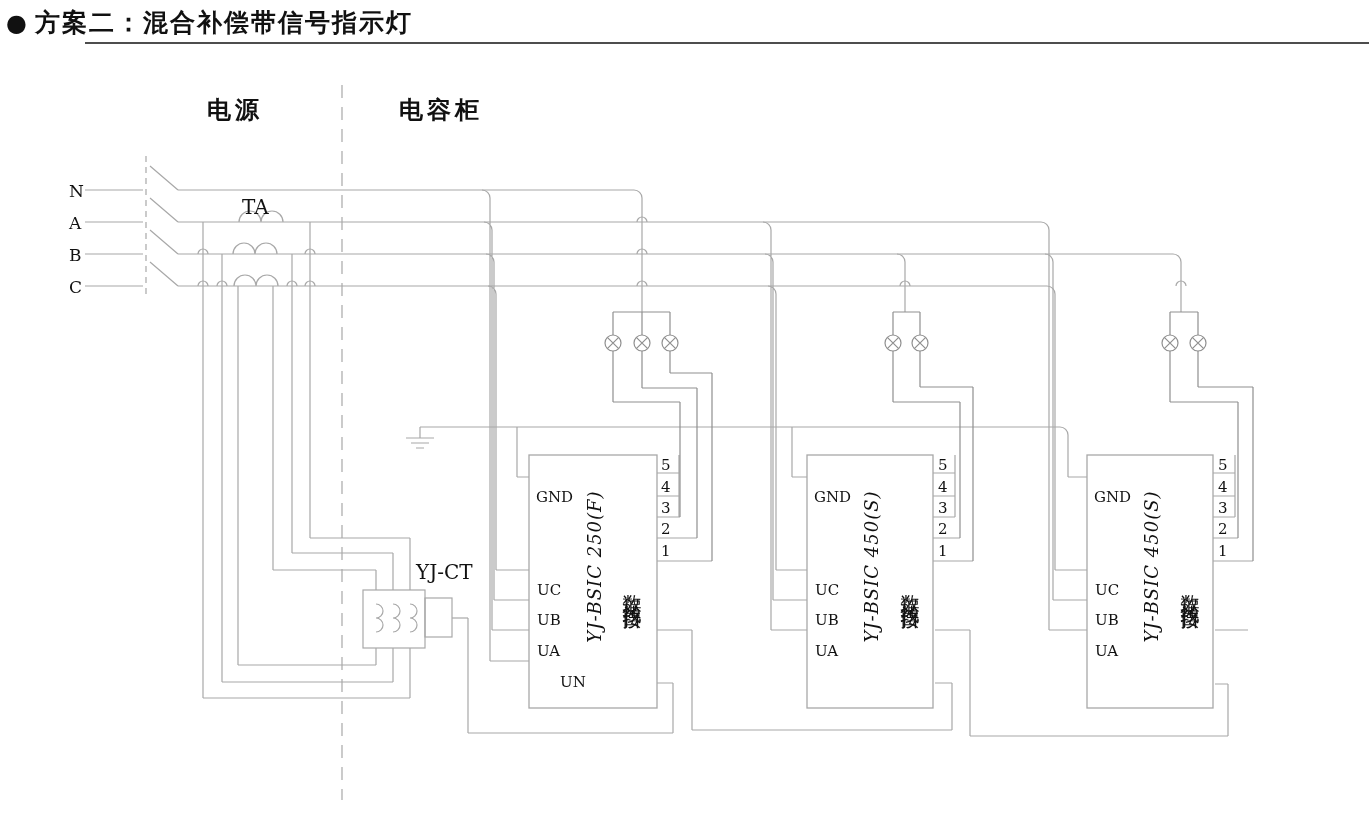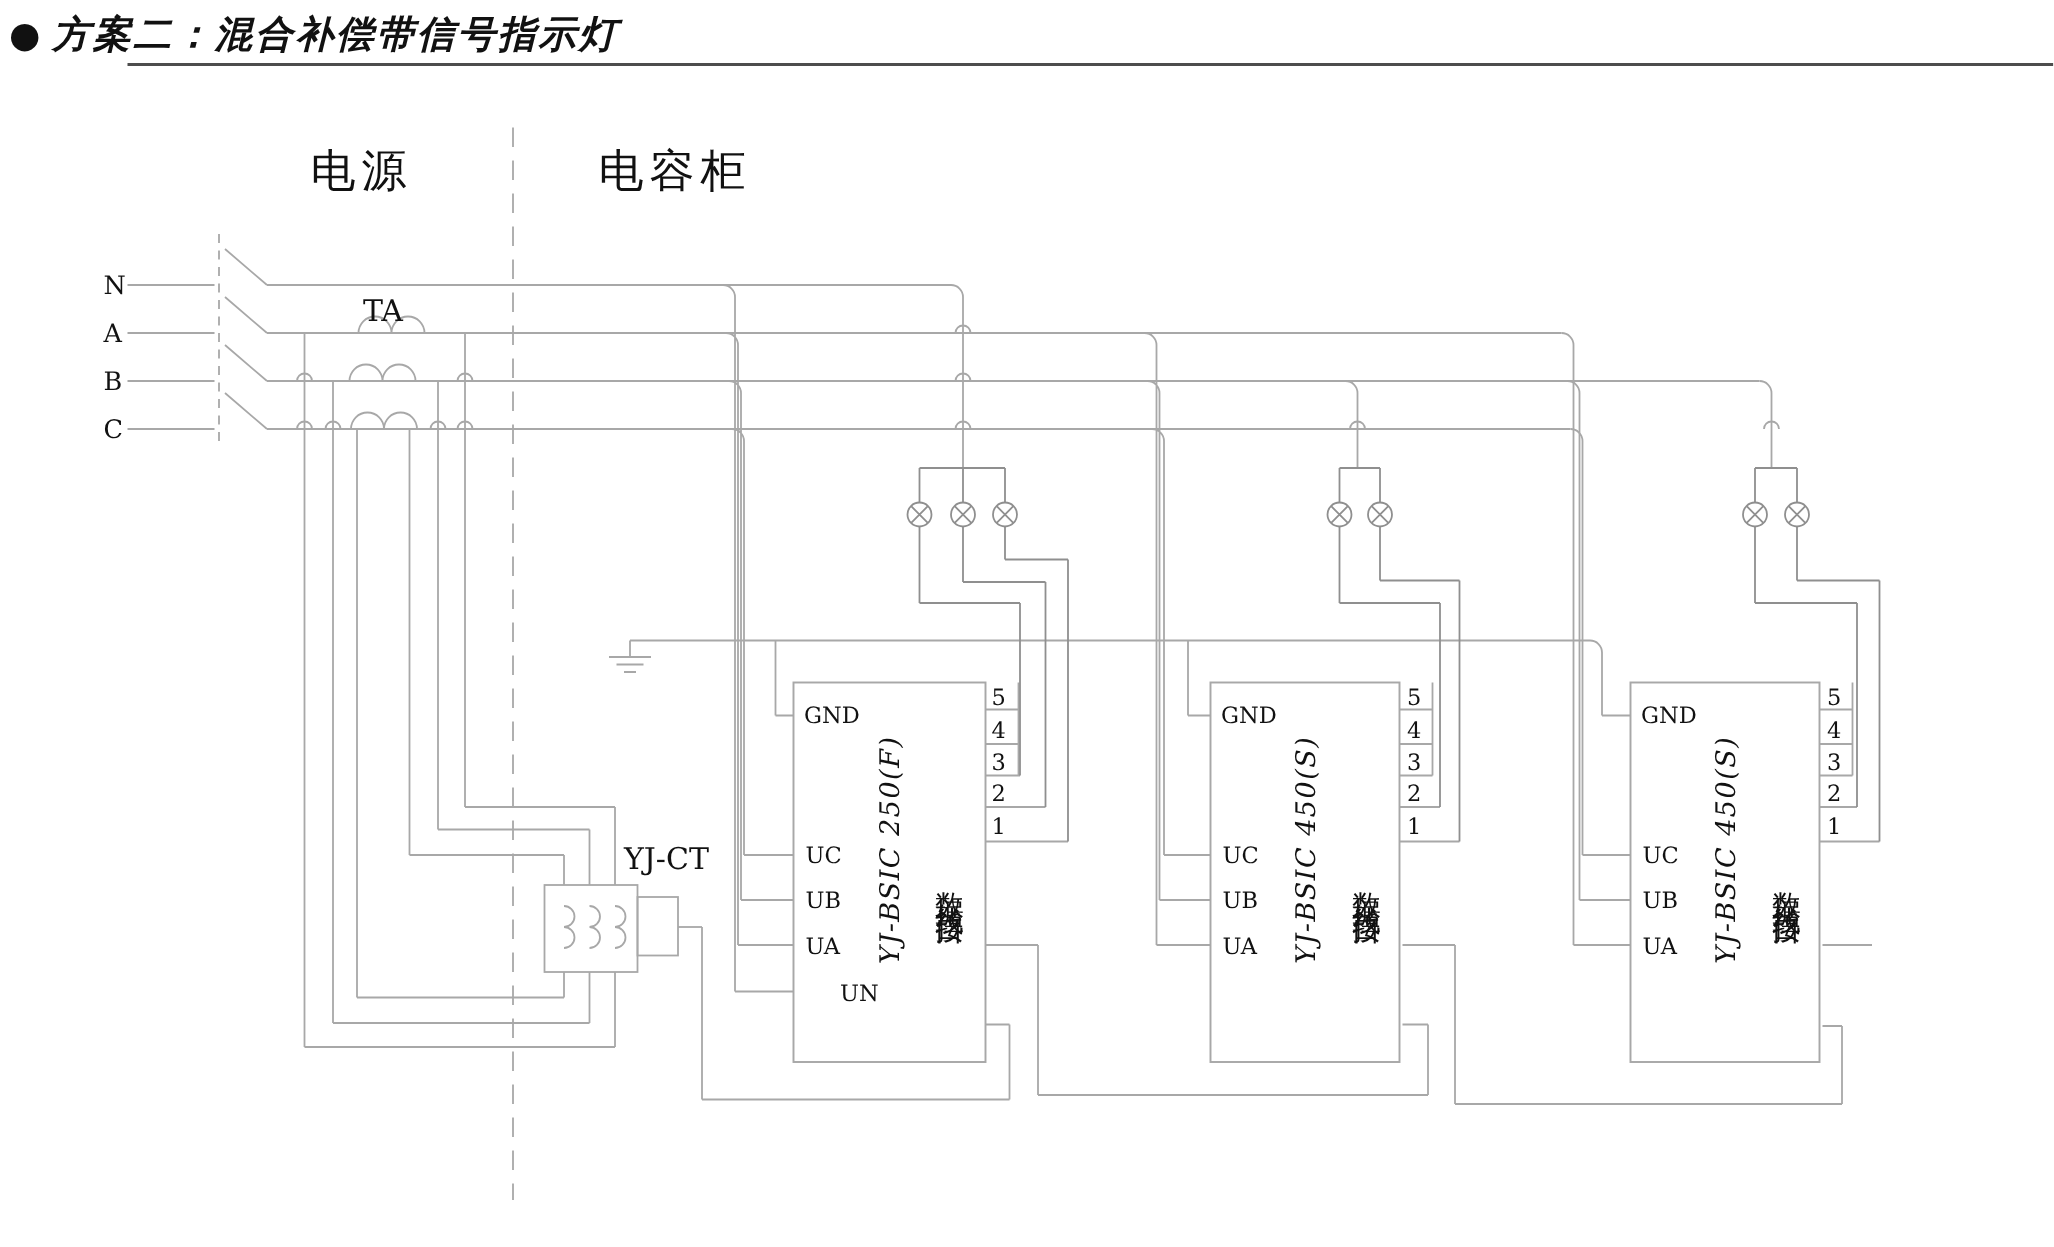--- a/index.html
+++ b/index.html
@@ -2,26 +2,26 @@
 <html><head>
 <meta charset="utf-8">
 <style>
   html,body{margin:0;padding:0;background:#fff;}
   .stage{position:relative;width:1369px;height:831px;background:#fff;overflow:hidden;
          font-family:"DejaVu Serif","Liberation Serif",serif;color:#111;}
   .abs{position:absolute;white-space:nowrap;}
   .title-row{position:absolute;left:6px;top:8px;display:flex;align-items:center;
              font-family:"DejaVu Sans","Liberation Sans",sans-serif;}
   .bullet{font-size:24px;line-height:1;margin-right:8px;}
-  .page-title{font-size:25px;font-weight:800;letter-spacing:2px;margin:0;line-height:1.2;font-style:italic;}
+  .page-title{font-size:25px;font-weight:800;letter-spacing:2px;margin:0;line-height:1.2;}
   .rule{position:absolute;left:85px;top:42px;width:1284px;height:2px;background:#4d4d4d;}
-  .section-label{font-size:30px;letter-spacing:4px;}
+  .section-label{font-size:24px;letter-spacing:4px;font-weight:bold;}
   .phase-label{font-size:17px;}
   .small-label{font-size:20px;}
-  .term{font-size:15px;}
+  .term{font-size:15px;margin-top:20px;}
   .pin{font-size:15px;}
   .model{font-size:18px;font-style:italic;letter-spacing:1px;text-align:center;
          transform:rotate(-90deg);transform-origin:center center;width:210px;}
   .port{writing-mode:vertical-rl;font-size:19px;letter-spacing:5px;height:140px;}
   svg{position:absolute;left:0;top:0;}
 </style>
 </head>
 <body>
 
 <div class="stage">

